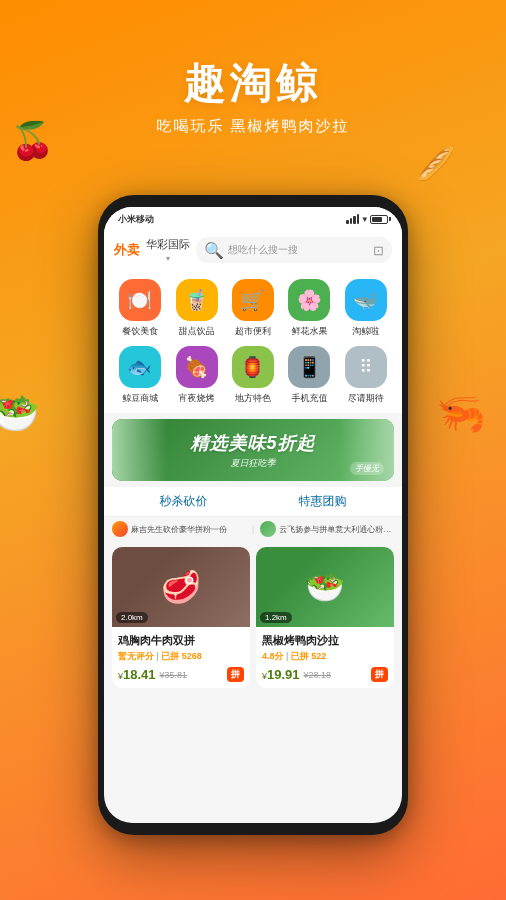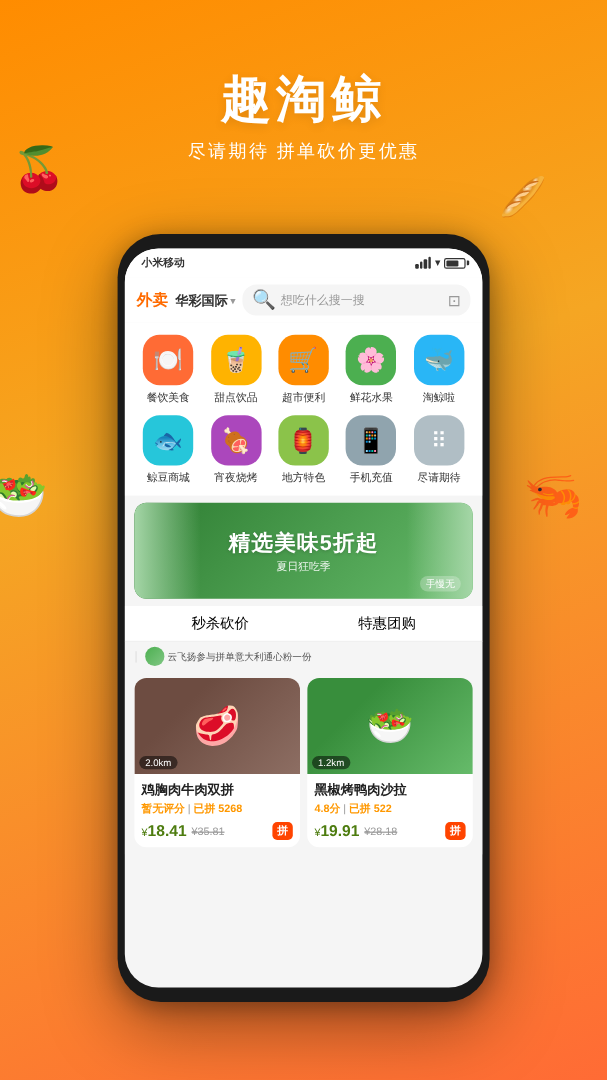--- a/index.html
+++ b/index.html
@@ -153,21 +153,21 @@
       gap: 6px;
     }
     .header-waimai {
       color: #ff6b00;
       font-weight: 700;
       font-size: 13px;
       text-align: center;
     }
     .header-location {
       display: flex; align-items: center; gap: 2px;
-      font-size: 11px; color: #333; font-weight: 700;
+      font-size: 11px; color: #333; font-weight: 400; flex-direction: column;
     }
     .chevron-down { font-size: 8px; color: #999; }
     .search-bar {
       flex: 1;
       background: #f5f5f5;
       border-radius: 12px;
       height: 26px;
       display: flex;
       align-items: center;
       padding: 0 8px;
@@ -208,26 +208,27 @@
     .cat-light { background: #b0bec5; }
     .category-label {
       font-size: 9px; color: #333; text-align: center;
     }
 
     
     .banner {
       margin: 6px 8px;
       border-radius: 10px;
       overflow: hidden;
-      height: 80px;
+      height: 62px;
       background: linear-gradient(135deg, #2e7d32 0%, #66bb6a 100%);
       display: flex;
       align-items: center;
       justify-content: center;
       position: relative;
+      font-style: italic;
     }
     .banner-text {
       color: #fff;
       font-size: 18px;
       font-weight: 900;
       letter-spacing: 1px;
       text-shadow: 0 1px 3px rgba(0,0,0,0.2);
       z-index: 1;
     }
     .banner-food-left {
@@ -261,21 +262,21 @@
       display: flex;
       padding: 6px 10px 0;
       gap: 0;
       border-bottom: 1px solid #f0f0f0;
       margin-top: 4px;
     }
     .tab-item {
       flex: 1; text-align: center;
       padding-bottom: 6px;
       font-size: 12px;
-      color: #000000;
+      color: #0369a1;
       position: relative;
     }
     .tab-item.active {
       color: #ff6b00;
       font-weight: 700;
     }
     .tab-item.active::after {
       content: '';
       position: absolute;
       bottom: 0; left: 50%; transform: translateX(-50%);
@@ -368,21 +369,21 @@
 </div>
 <div class="deco-salad">
   <span class="salad-decor">🥗</span>
 </div>
 <div class="deco-shrimp">
   <span class="shrimp-decor">🦐</span>
 </div>
 
 <div class="app-title-area">
   <div class="app-title">趣淘鲸</div>
-  <div class="app-subtitle">尽请期待 拼单砍价更优惠</div>
+  <div class="app-subtitle">吃喝玩乐 黑椒烤鸭肉沙拉</div>
 </div>
 
 <div class="phone-mockup">
   <div class="phone-screen">
 
     <div class="status-bar">
       <span class="status-carrier">小米移动</span>
       <div class="status-icons">
         <div class="signal-bars">
           <div class="signal-bar" style="height:4px"></div>
@@ -468,20 +469,24 @@
     <div class="tabs-row">
       <div class="tab-item">
         <span>秒杀砍价</span>
       </div>
       <div class="tab-item">
         <span>特惠团购</span>
       </div>
     </div>
 
     <div style="background:#f5f5f5; display:flex; padding:4px 8px; gap:6px; align-items:center;">
+      <div style="display:flex; align-items:center; gap:3px; flex:1; min-width:0;">
+        <div class="promo-avatar" style="background:linear-gradient(135deg,#ff9800,#f44336);"></div>
+        <span style="font-size:8px; color:#555; overflow:hidden; white-space:nowrap; text-overflow:ellipsis;">麻吉先生砍价豪华拼粉一份</span>
+      </div>
       <span style="color:#ddd; font-size:10px;">|</span>
       <div style="display:flex; align-items:center; gap:3px; flex:1; min-width:0;">
         <div class="promo-avatar" style="background:linear-gradient(135deg,#4caf50,#81c784);"></div>
         <span style="font-size:8px; color:#555; overflow:hidden; white-space:nowrap; text-overflow:ellipsis;">云飞扬参与拼单意大利通心粉一份</span>
       </div>
     </div>
 
     <div class="products-grid">
 
       <div class="product-card">

